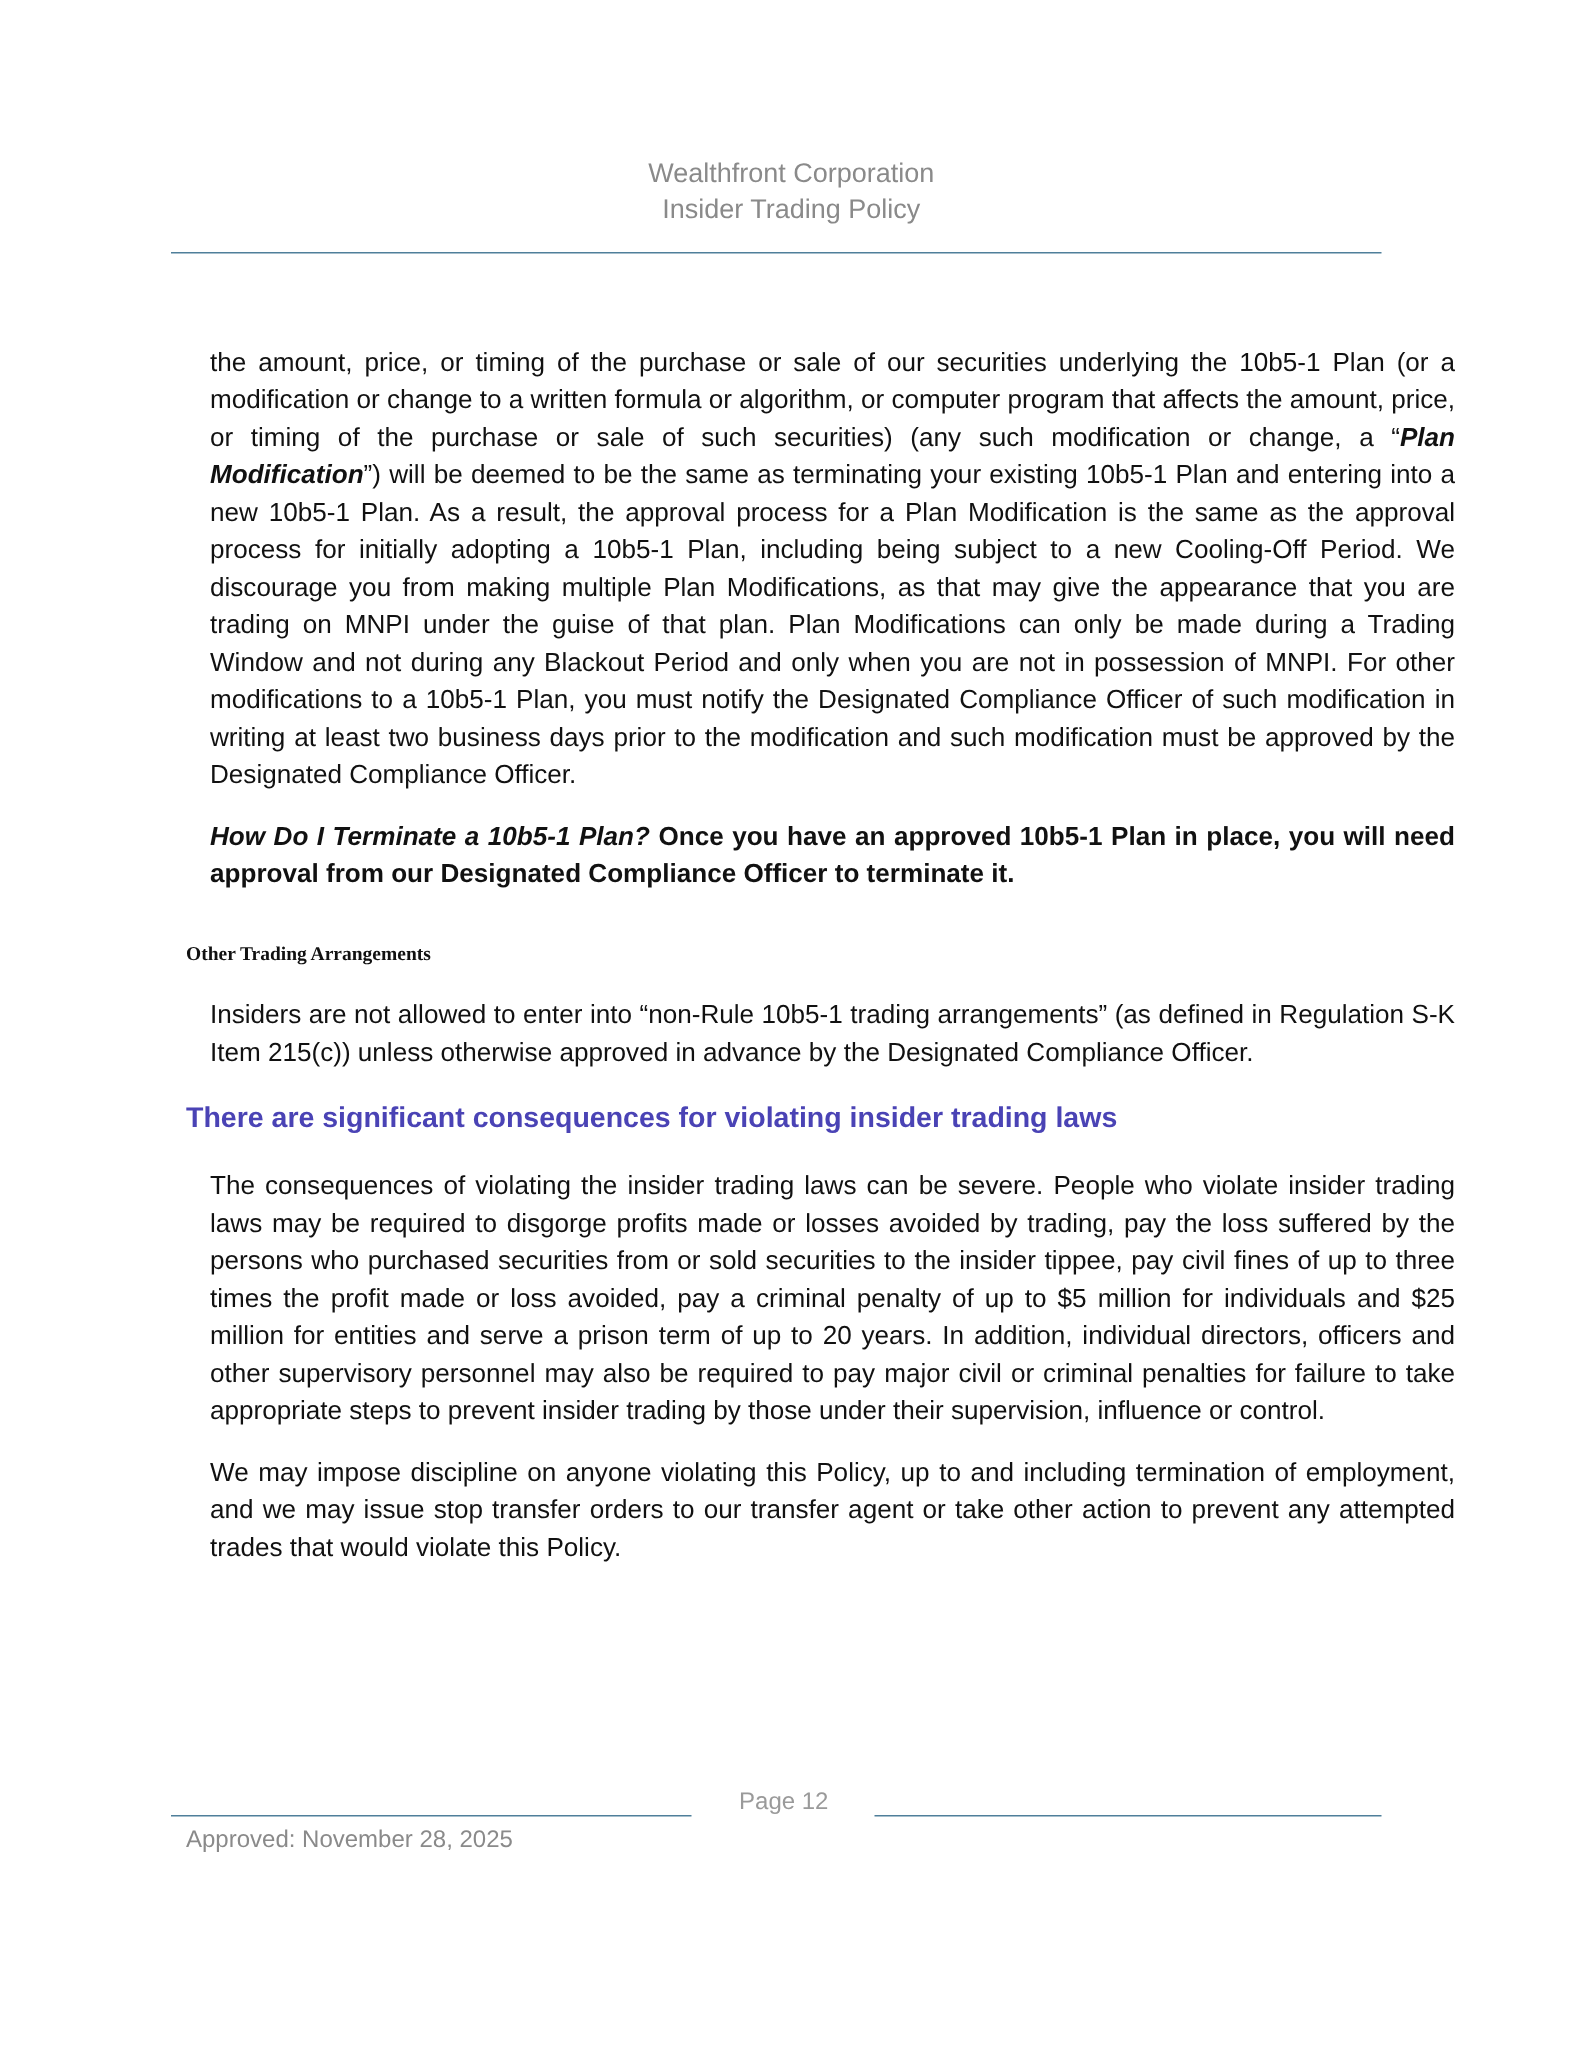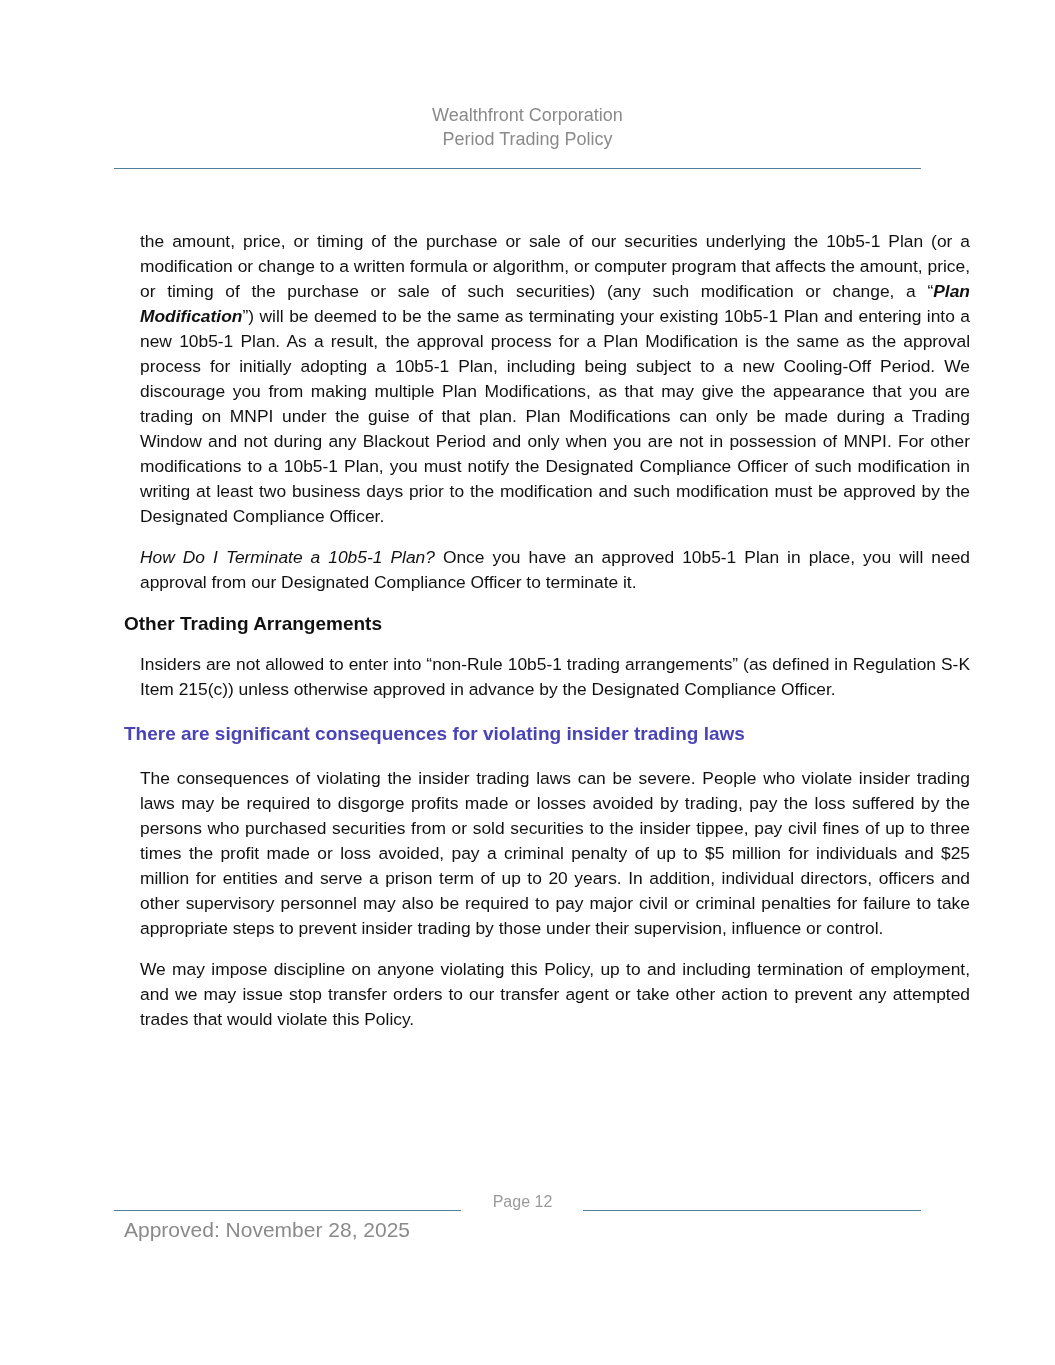--- a/index.html
+++ b/index.html
@@ -3,33 +3,33 @@
 <meta charset="utf-8">
 <style>
   html, body { margin: 0; padding: 0; background: #ffffff; }
   body { width: 1055px; height: 1365px; position: relative; overflow: hidden;
          font-family: "Liberation Sans", sans-serif; color: #111111; }
   .header { position: absolute; top: 103px; left: 0; width: 1055px; text-align: center;
             color: #8a8a8a; font-size: 18px; line-height: 24px; }
   .rule { position: absolute; height: 1px; background: #4f7f9a; }
   .content { position: absolute; left: 124px; top: 213px; width: 862px; }
   p { margin: 16px; font-size: 17.4px; line-height: 25px; text-align: justify; }
-  .gap-sm { margin-top: 10px; }
-  .subhead { font-weight: bold; font-size: 19px; line-height: 24px; margin-top: 17px; }
+  .gap-sm { margin-top: 10px; font-weight: bold; }
+  .subhead { font-weight: bold; font-size: 13px; line-height: 24px; margin-top: 29px; font-family: Liberation Serif, serif; }
   .h2 { color: #4a43b5; font-weight: bold; font-size: 19px; line-height: 26px; margin: 19px 0 19px 0; }
   .footer-page { position: absolute; top: 1193px; left: 0; width: 1045px; text-align: center;
                  color: #9a9a9a; font-size: 16px; }
-  .footer-approved { position: absolute; top: 1218px; left: 124px; color: #8a8a8a; font-size: 21px; }
+  .footer-approved { position: absolute; top: 1218px; left: 124px; color: #8a8a8a; font-size: 16px; }
 </style>
 </head>
 <body>
 
 <div class="header">
   <div>Wealthfront Corporation</div>
-  <div>Period Trading Policy</div>
+  <div>Insider Trading Policy</div>
 </div>
 <div class="rule" style="top:168px; left:114px; width:807px;"></div>
 
 <div class="content">
   <p><span>the amount, price, or timing of the purchase or sale of our securities underlying the 10b5-1 Plan (or a modification or change to a written formula or algorithm, or computer program that affects the amount, price, or timing of the purchase or sale of such securities) (any such modification or change, a “</span><b><i>Plan Modification</i></b><span>”) will be deemed to be the same as terminating your existing 10b5-1 Plan and entering into a new 10b5-1 Plan. As a result, the approval process for a Plan Modification is the same as the approval process for initially adopting a 10b5-1 Plan, including being subject to a new Cooling-Off Period. We discourage you from making multiple Plan Modifications, as that may give the appearance that you are trading on MNPI under the guise of that plan. Plan Modifications can only be made during a Trading Window and not during any Blackout Period and only when you are not in possession of MNPI. For other modifications to a 10b5-1 Plan, you must notify the Designated Compliance Officer of such modification in writing at least two business days prior to the modification and such modification must be approved by the Designated Compliance Officer.</span></p>
 
   <p class="gap-sm"><i>How Do I Terminate a 10b5-1 Plan?</i><span> Once you have an approved 10b5-1 Plan in place, you will need approval from our Designated Compliance Officer to terminate it.</span></p>
 
   <div class="subhead">Other Trading Arrangements</div>
   <p>Insiders are not allowed to enter into “non-Rule 10b5-1 trading arrangements” (as defined in Regulation S-K Item 215(c)) unless otherwise approved in advance by the Designated Compliance Officer.</p>

